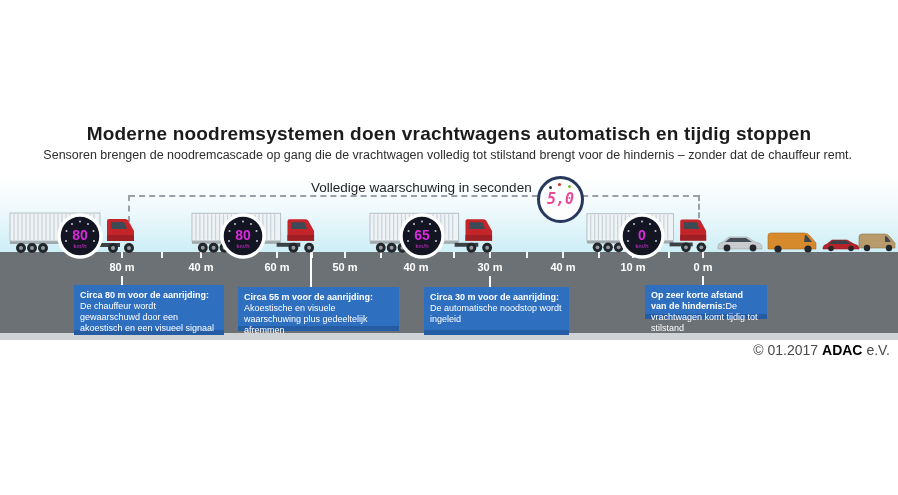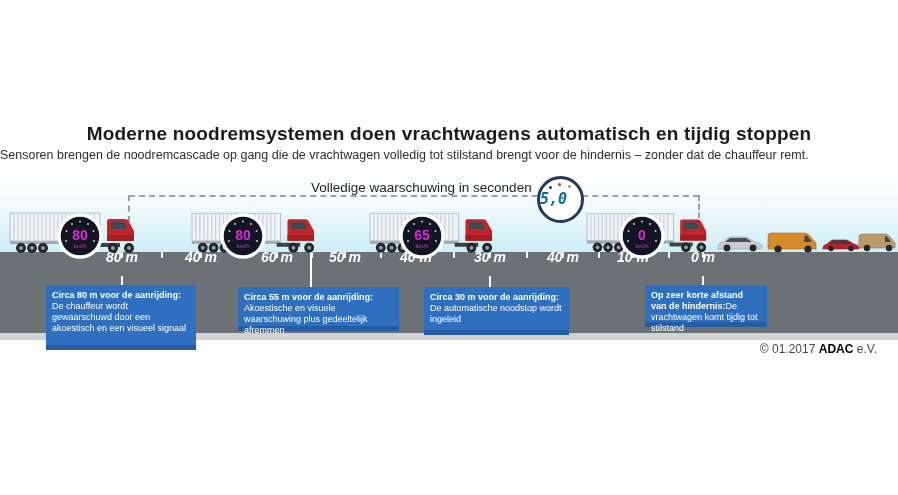--- a/index.html
+++ b/index.html
@@ -2,62 +2,62 @@
 <html><head>
 <meta charset="utf-8">
 <style>
   html,body{margin:0;padding:0;background:#fff;}
   .stage{position:relative;width:898px;height:495px;background:#fff;overflow:hidden;
          font-family:"Liberation Sans", sans-serif;}
   .abs{position:absolute;}
 
   
   .title{top:123px;left:0;width:898px;text-align:center;font-size:19px;font-weight:600;color:#1b1b1b;letter-spacing:.2px;}
-  .subtitle{top:148px;left:0;width:852px;text-align:left;font-size:12.5px;color:#2d2d2d;}
+  .subtitle{top:148px;left:0;width:852px;text-align:right;font-size:12.5px;color:#2d2d2d;}
 
   
   .sky{top:177px;left:0;width:898px;height:75px;background:linear-gradient(#ffffff 0%,#eef9fc 45%,#cdeef6 100%);}
   .road{top:252px;left:0;width:898px;height:81px;background:#6c7175;}
   .road-edge{top:333px;left:0;width:898px;height:7px;background:#cfd3d5;}
   .tick{width:2px;height:6px;top:252px;background:rgba(255,255,255,.92);}
-  .dist{top:249px;transform:translateX(-50%);color:#fff;font-weight:bold;font-size:14px;white-space:nowrap;z-index:2;font-style:italic;}
+  .dist{top:261px;transform:translateX(-50%);color:#fff;font-weight:bold;font-size:11px;white-space:nowrap;z-index:2;}
 
   
   .dash-h{left:129px;top:195px;width:570px;height:0;border-top:2px dashed #9aa1a6;}
   .dash-v{width:0;border-left:2px dashed #9aa1a6;top:195px;}
   .dash-vl{left:128px;height:27px;}
   .dash-vr{left:698px;height:32px;}
   .bracket-label{left:311px;top:180px;font-size:13.5px;color:#1f1f1f;white-space:nowrap;}
 
   
   .stopwatch{left:537px;top:176px;width:41px;height:41px;border-radius:50%;background:#fff;
              border:3px solid #26395c;z-index:6;}
-  .sw-val{position:absolute;left:0;top:11px;width:100%;text-align:left;
+  .sw-val{position:absolute;left:0;top:11px;width:100%;text-align:center;
           font-family:"DejaVu Sans Mono", monospace;font-style:italic;font-weight:bold;
-          font-size:15px;color:#0369a1;}
+          font-size:15px;color:#ec4899;}
   .sw-dot{position:absolute;width:3px;height:3px;border-radius:50%;}
   .sw-d1{left:9px;top:7px;background:#25314d;}
   .sw-d2{left:18px;top:4px;background:#cf2b23;}
   .sw-d3{left:28px;top:6px;background:#7fba2a;}
 
   
   .truck{z-index:3;}
   .car{z-index:3;}
 
   
   .speedo{width:46px;height:46px;z-index:4;}
 
   
   .cline{width:2px;background:#fff;z-index:2;}
   .cbox{background:#2e6fc0;color:#fff;z-index:4;padding:5px 6px;box-sizing:border-box;
         font-size:9px;line-height:1.22;box-shadow:inset 0 -5px rgba(0,10,40,.18);}
   .cbox b{font-weight:bold;}
   .cbox .body{font-weight:normal;}
 
-  .footer{top:342px;right:21px;font-size:12px;color:#4a4a4a;white-space:nowrap;text-align:center;}
+  .footer{top:342px;right:8px;font-size:14px;color:#4a4a4a;white-space:nowrap;text-align:center;}
   .footer .brand{font-weight:bold;color:#000;}
 </style>
 </head>
 <body>
 
 <div class="stage">
 
   <svg width="0" height="0" style="position:absolute">
     <defs>
       <symbol id="truck-sym" viewBox="0 0 130 46">
@@ -221,33 +221,33 @@
     <path d="M27 5 q2 0 3 2 l3 4 h-6 z" fill="#3f474e"></path>
     <circle cx="9" cy="17" r="3.2" fill="#23272b"></circle>
       <circle cx="31" cy="17" r="3.2" fill="#23272b"></circle>
   </svg>
 
   <div class="abs cline" style="left:121px;top:276px;height:9px"></div>
   <div class="abs cline" style="left:310px;top:252px;height:35px"></div>
   <div class="abs cline" style="left:489px;top:276px;height:11px"></div>
   <div class="abs cline" style="left:702px;top:276px;height:9px"></div>
 
-  <div class="abs cbox" style="left:46px;top:285px;width:150px;height:65px">
+  <div class="abs cbox" style="left:74px;top:285px;width:150px;height:50px">
     <b>Circa 80 m voor de aanrijding:</b>
     <span class="body">De chauffeur wordt gewaarschuwd door een akoestisch en een visueel signaal</span>
   </div>
   <div class="abs cbox" style="left:238px;top:287px;width:161px;height:44px">
     <b>Circa 55 m voor de aanrijding:</b>
     <span class="body">Akoestische en visuele waarschuwing plus gedeeltelijk afremmen</span>
   </div>
   <div class="abs cbox" style="left:424px;top:287px;width:145px;height:48px">
     <b>Circa 30 m voor de aanrijding:</b>
     <span class="body">De automatische noodstop wordt ingeleid</span>
   </div>
-  <div class="abs cbox" style="left:645px;top:285px;width:122px;height:42px">
+  <div class="abs cbox" style="left:645px;top:285px;width:122px;height:34px">
     <b>Op zeer korte afstand van de hindernis:</b><span class="body">De vrachtwagen komt tijdig tot stilstand</span>
   </div>
 
   <div class="abs footer">
     <span>© 01.2017</span>
     <span class="brand">ADAC</span>
     <span>e.V.</span>
   </div>
 
 </div>

